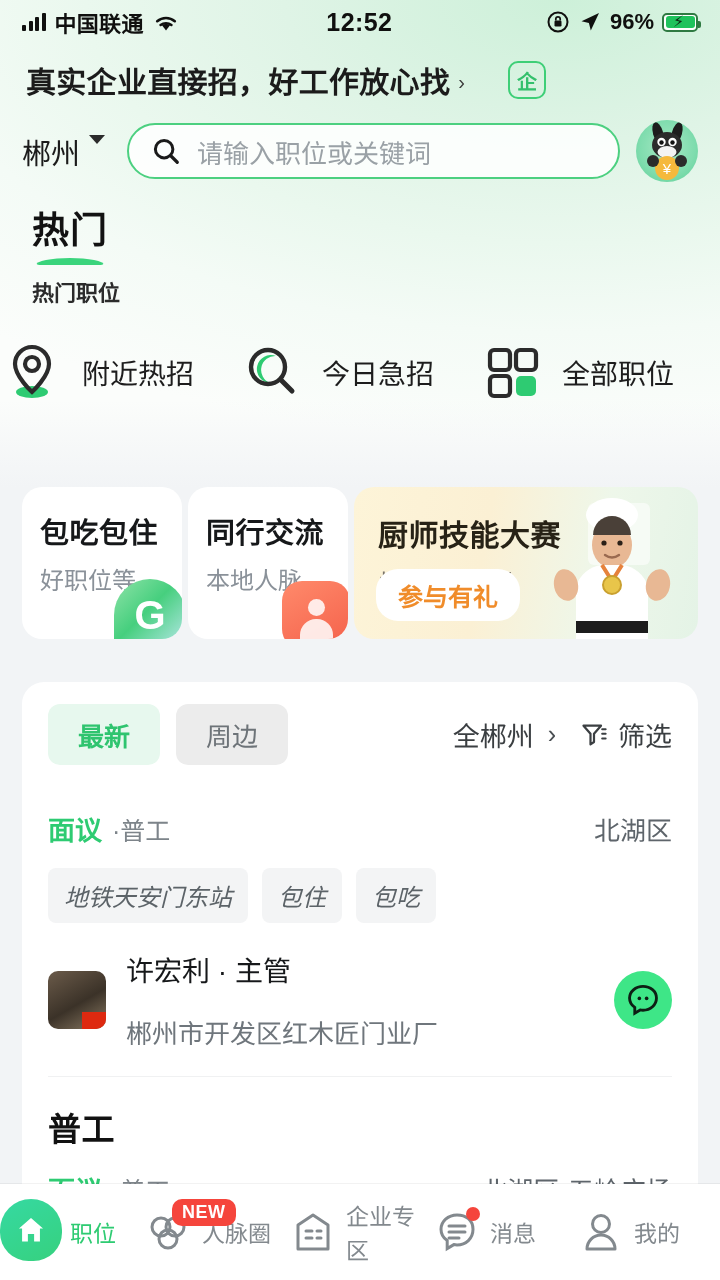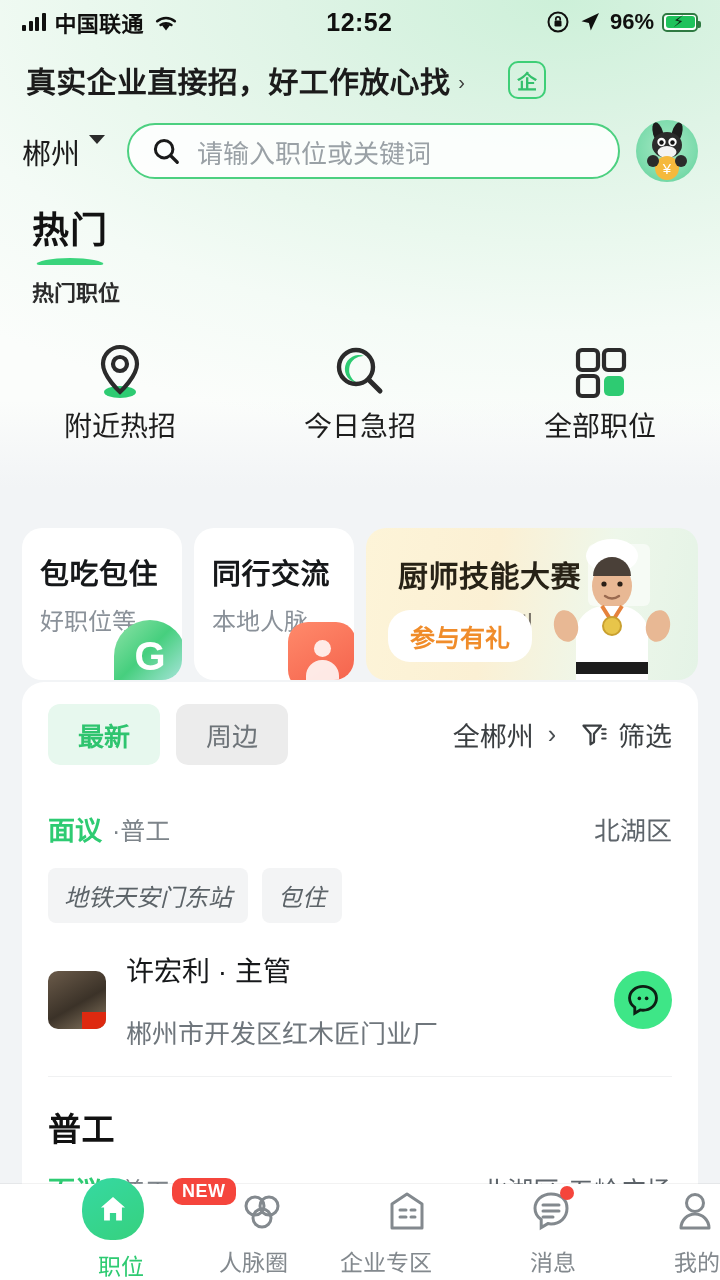--- a/index.html
+++ b/index.html
@@ -74,41 +74,41 @@
 
   
   .hot-tab{ position:absolute; top:200px; left:32px; z-index:5;}
   .hot-title{ font-size:37px; font-weight:700; color:#121212; letter-spacing:1px;}
   .hot-underline{ width:68px; height:7px; margin:4px 0 0 4px; border-radius:4px;
     background:#3ad47c; clip-path: ellipse(50% 100% at 50% 100%);}
   .hot-sub{ font-size:22px; color:#2b2b2b; font-weight:600; margin-top:10px;}
 
   
   .quick{ position:absolute; top:340px; left:0; width:720px; display:flex; z-index:5;}
-  .quick-item{ flex:1; display:flex; flex-direction:column; align-items:center; }
+  .quick-item{ flex:1; display:flex; flex-direction:row; align-items:center; gap:18px;}
   .quick-label{ font-size:28px; color:#1d1d1d; font-weight:500;}
   .qi{ width:64px; height:64px; position:relative;}
 
   
-  .cards{ position:absolute; top:528px; left:22px; width:676px; height:152px; display:flex; gap:12px; z-index:5;}
+  .cards{ position:absolute; top:487px; left:22px; width:676px; height:152px; display:flex; gap:6px; z-index:5;}
   .mini-card{ width:160px; height:152px; background:#fff; border-radius:20px; position:relative; overflow:hidden; padding:22px 0 0 18px;}
   .mini-t{ font-size:29px; font-weight:700; color:#16181a; letter-spacing:.5px; white-space:nowrap;}
   .mini-s{ font-size:24px; color:#8a9199; margin-top:10px; white-space:nowrap;}
   .badge-g{ position:absolute; right:-4px; bottom:-12px; width:72px; height:72px;
     background:linear-gradient(135deg,#8fe3a8 0%,#46cf7e 45%,#bfe9f0 100%);
     border-radius:36px 36px 36px 10px; display:flex; align-items:center; justify-content:center;
     font-size:40px; color:#fff; font-weight:700;}
   .badge-p{ position:absolute; right:-2px; bottom:-10px; width:68px; height:68px;
     background:linear-gradient(150deg,#ff8a6b 0%,#f4604a 100%); border-radius:20px 20px 10px 20px;
     display:flex; align-items:flex-end; justify-content:center;}
   .person{ width:34px; height:46px; position:relative; margin-bottom:4px;}
   .person:before{content:"";position:absolute;left:9px;top:0;width:17px;height:17px;border-radius:50%;background:#fff;opacity:.85;}
   .person:after{content:"";position:absolute;left:1px;top:20px;width:33px;height:26px;border-radius:16px 16px 0 0;background:#fff;opacity:.85;}
   .banner{ flex:1; height:152px; border-radius:20px; position:relative; overflow:hidden;
-    background:linear-gradient(100deg,#fdf4d8 0%,#fbf0d4 38%,#eef7ea 70%,#e4f3e6 100%); padding:24px 0 0 32px;}
+    background:linear-gradient(100deg,#fdf4d8 0%,#fbf0d4 38%,#eef7ea 70%,#e4f3e6 100%); padding:24px 0 0 24px;}
   .ban-t{ font-size:30px; font-weight:700; color:#272216; letter-spacing:.5px;}
   .ban-s{ font-size:27px; color:#7a746a; margin-top:8px;}
   .ban-pill{ position:absolute; left:22px; bottom:18px; background:#fff; border-radius:22px; padding:8px 22px;
     font-size:25px; font-weight:700; color:#f08c2a;}
   .chef{ position:absolute; right:12px; bottom:0; width:150px; height:150px;}
 
   
   .listcard{ position:absolute; top:682px; left:22px; width:676px; height:530px; background:#fff; border-radius:22px; z-index:4; overflow:hidden;}
   .filters{ display:flex; align-items:center; padding:22px 26px 0 26px;}
   .chip{ border-radius:12px; padding:12px 30px; font-size:26px;}
@@ -131,21 +131,21 @@
   .r-info{ margin-left:20px;}
   .r-name{ font-size:28px; color:#16181a; font-weight:500;}
   .r-comp{ font-size:26px; color:#6f767c; margin-top:24px;}
   .chatbtn{ margin-left:auto; width:58px; height:58px; border-radius:50%; background:#3ee687;
     display:flex; align-items:center; justify-content:center;}
   .divider{ height:1px; background:#f0f1f2; margin:26px 26px 0 26px;}
 
   
   .tabbar{ position:absolute; bottom:0; left:0; width:720px; height:96px; background:#fff;
     display:flex; align-items:center; z-index:9; box-shadow:0 -1px 0 rgba(0,0,0,.05);}
-  .tab{ flex:1; display:flex; flex-direction:column; align-items:flex-end; gap:8px; position:relative;}
+  .tab{ flex:1; display:flex; flex-direction:row; align-items:center; gap:8px; position:relative;}
   .tab-label{ font-size:23px; color:#83898e;}
   .tab.active .tab-label{ color:#2ecb72;}
   .tab-ico{ width:50px; height:50px; position:relative;}
   .home-blob{ width:62px; height:62px; border-radius:50% 50% 46% 46%;
     background:linear-gradient(150deg,#36d9a2 0%,#36d17e 100%); display:flex; align-items:center; justify-content:center; margin-top:-4px;}
   .newbadge{ position:absolute; left:28px; top:-8px; background:#f5453c; color:#fff; font-size:18px;
     font-weight:700; padding:3px 10px; border-radius:10px; letter-spacing:.5px; z-index:3;}
   .reddot{ position:absolute; right:2px; top:0; width:14px; height:14px; border-radius:50%; background:#f5453c; z-index:3;}
 </style>
 </head>
@@ -318,20 +318,21 @@
 
   <div class="job">
     <div class="job-meta">
       <span class="sal">面议</span>
       <span class="jtype">·普工</span>
       <span class="jloc">北湖区</span>
     </div>
     <div class="tags">
       <span class="tag">地铁天安门东站</span>
       <span class="tag">包住</span>
+      <span class="tag">包吃</span>
     </div>
     <div class="recruiter">
       <span class="r-ava">
           <i class="r-flag"></i>
         </span>
       <span class="r-info">
         <span class="r-name" style="display:block">许宏利 · 主管</span>
         <span class="r-comp" style="display:block">郴州市开发区红木匠门业厂</span>
       </span>
       <span class="chatbtn">

